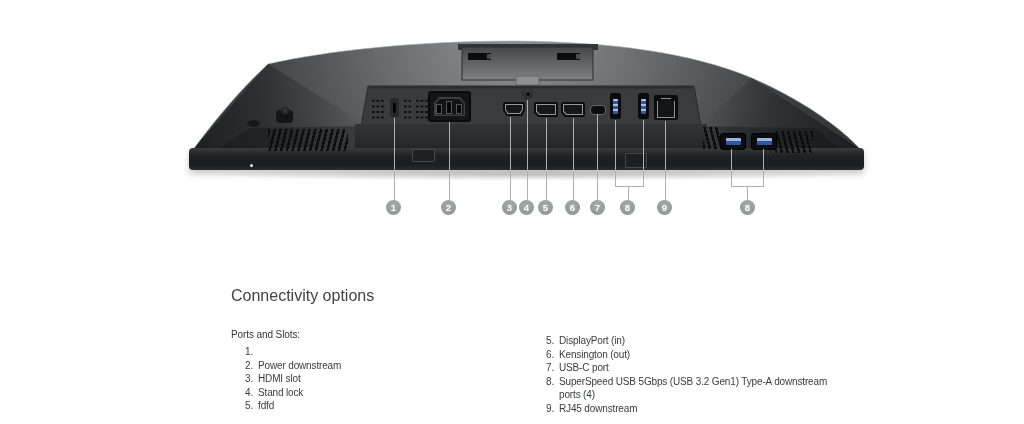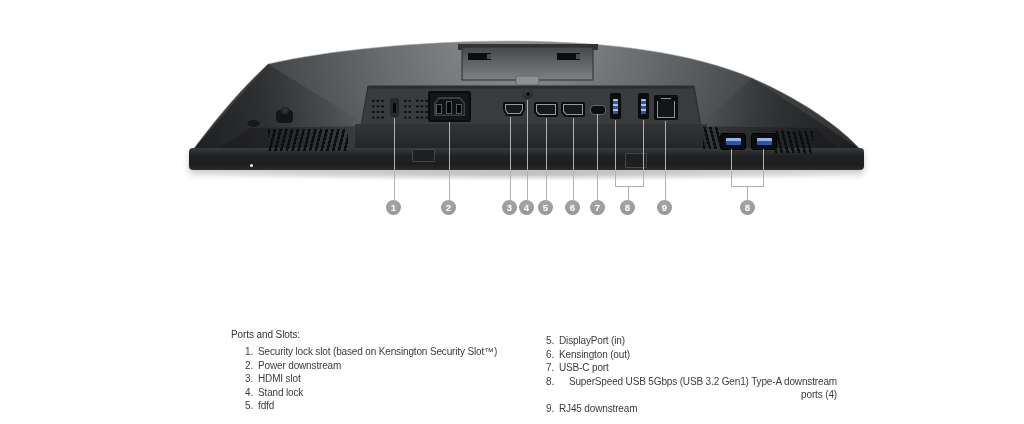--- a/index.html
+++ b/index.html
@@ -62,21 +62,21 @@
 
   
   .title{position:absolute;left:231px;top:287px;font-size:16px;color:#414345;z-index:6;}
   .ports-label{position:absolute;left:231px;top:329px;font-size:10px;font-weight:normal;
                color:#333436;letter-spacing:-0.1px;z-index:6;}
   .col{position:absolute;font-size:10px;color:#3b3c3e;letter-spacing:-0.15px;z-index:6;}
   .col .item{display:flex;line-height:13.6px;}
   .col .num{flex:0 0 13px;}
   .col-left{left:245px;top:345px;width:320px;}
   .col-right{left:546px;top:334px;}
-  .col-right .txt{max-width:278px;text-align:right;}
+  .col-right .txt{max-width:278px;}
 </style>
 </head>
 <body>
 
 <div class="page">
 
   <svg class="monitor-svg" width="1024" height="260" viewBox="0 0 1024 260">
     <defs>
       <radialGradient id="backGrad" gradientUnits="userSpaceOnUse" cx="515" cy="30" r="430">
         <stop offset="0" stop-color="#8f9395"></stop>
@@ -218,26 +218,26 @@
   <div class="callout" style="left:441px;">2</div>
   <div class="callout" style="left:502px;">3</div>
   <div class="callout" style="left:519px;">4</div>
   <div class="callout" style="left:538px;">5</div>
   <div class="callout" style="left:565px;">6</div>
   <div class="callout" style="left:590px;">7</div>
   <div class="callout" style="left:620px;">8</div>
   <div class="callout" style="left:657px;">9</div>
   <div class="callout" style="left:740px;">8</div>
 
+  <div class="title">Connectivity options</div>
   <div class="ports-label">Ports and Slots:</div>
 
   <div class="col col-left">
     <div class="item">
       <span class="num">1.</span>
-      <span class="txt">Security lock slot (based on Kensington Security Slot™)</span>
     </div>
     <div class="item">
       <span class="num">2.</span>
       <span class="txt">Power downstream</span>
     </div>
     <div class="item">
       <span class="num">3.</span>
       <span class="txt">HDMI slot</span>
     </div>
     <div class="item">

